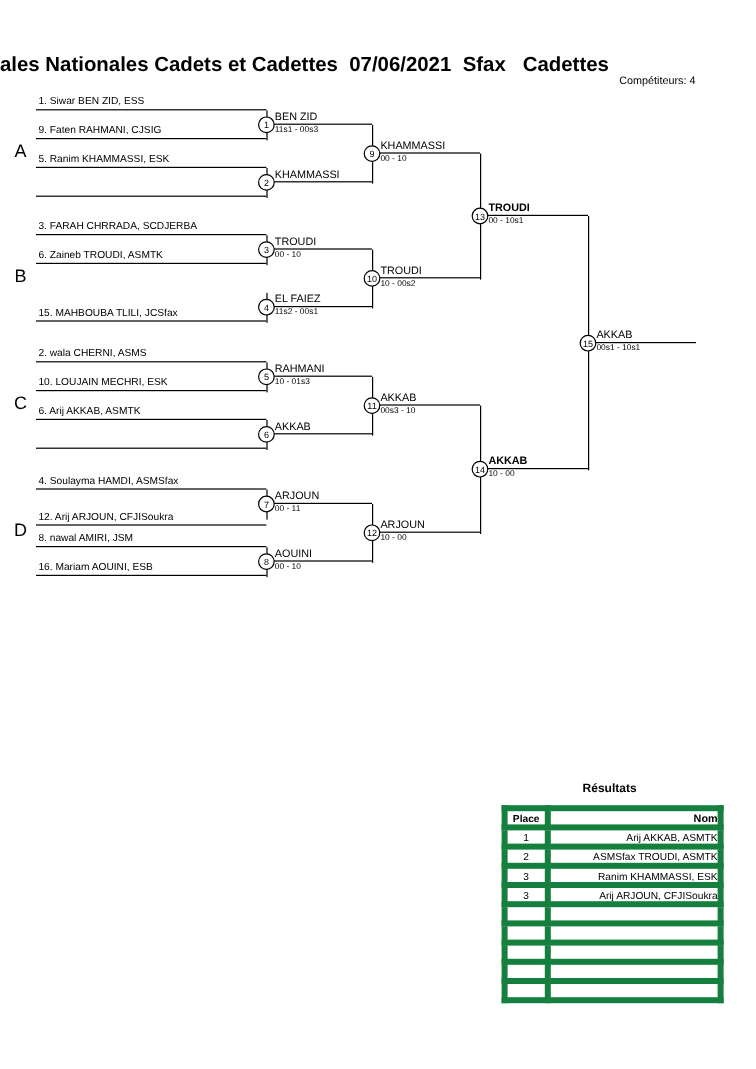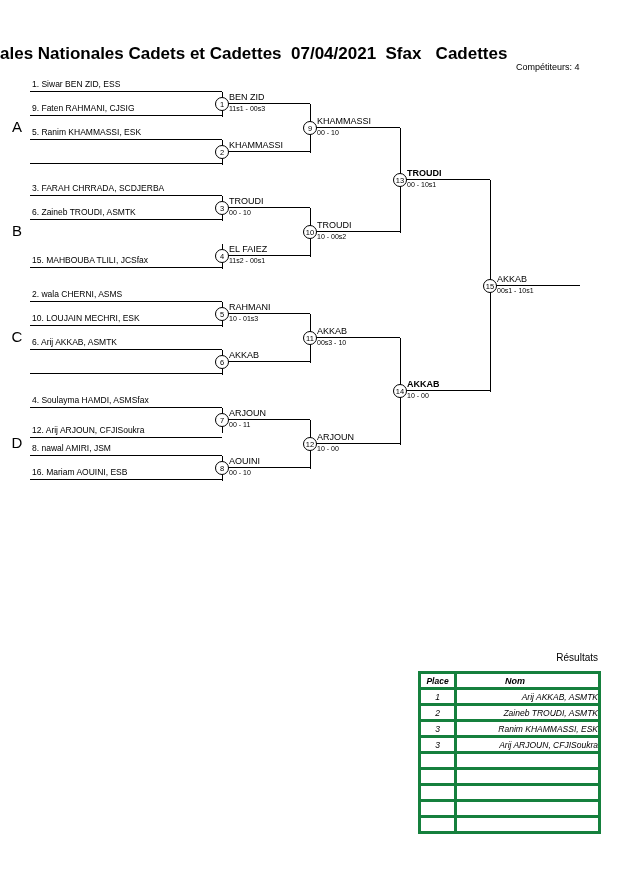--- a/index.html
+++ b/index.html
@@ -17,33 +17,33 @@
 
   .vline { position:absolute; width:1px; background:#000; }
 
   .winner { position:absolute; }
   .wname { height:13px; border-bottom:1px solid #000; font-size:9px; display:flex; align-items:flex-end; padding-left:7px; padding-bottom:1px; white-space:nowrap; }
   .wname.bold { font-weight:bold; }
   .wscore { font-size:7px; padding-left:7px; padding-top:1px; white-space:nowrap; }
 
   .circle { position:absolute; width:14px; height:14px; border:1px solid #000; border-radius:50%; background:#fff; font-size:7.5px; display:flex; align-items:center; justify-content:center; z-index:2; }
 
-  .results-title { position:absolute; left:418px; top:652px; width:180px; text-align:right; font-size:10px; font-weight:normal; }
+  .results-title { position:absolute; left:418px; top:652px; width:180px; text-align:center; font-size:10px; font-weight:bold; }
   .results-table { position:absolute; left:418px; top:671px; border-collapse:collapse; background:#fff; }
-  .results-table th, .results-table td { border:3px solid #15803d; font-size:8.5px; height:16px; padding:0;font-style:italic; }
+  .results-table th, .results-table td { border:5px solid #15803d; font-size:8.5px; height:16px; padding:0; }
   .col-place { width:36px; text-align:center; }
   td.col-nom { width:144px; text-align:right; padding-left:4px; }
-  th.col-nom { width:144px; text-align:left; font-size:9px;padding-left:48px; }
+  th.col-nom { width:144px; text-align:right; font-size:9px;padding-left:48px; }
 </style>
 </head>
 <body>
 
 <div class="page">
 
-  <div class="title">ales Nationales Cadets et Cadettes  07/04/2021  Sfax   Cadettes</div>
+  <div class="title">ales Nationales Cadets et Cadettes  07/06/2021  Sfax   Cadettes</div>
   <div class="competitors">Compétiteurs: 4</div>
 
   <div class="group-label" style="top:118px">A</div>
   <div class="group-label" style="top:222px">B</div>
   <div class="group-label" style="top:328px">C</div>
   <div class="group-label" style="top:434px">D</div>
 
   <div class="entry" style="top:78px">
       <span>1. Siwar BEN ZID, ESS</span>
     </div>
@@ -192,21 +192,21 @@
         <tr>
       <th class="col-place">Place</th>
       <th class="col-nom">Nom</th>
     </tr>
     <tr>
       <td class="col-place">1</td>
       <td class="col-nom">Arij AKKAB, ASMTK</td>
     </tr>
     <tr>
       <td class="col-place">2</td>
-      <td class="col-nom">Zaineb TROUDI, ASMTK</td>
+      <td class="col-nom">ASMSfax TROUDI, ASMTK</td>
     </tr>
     <tr>
       <td class="col-place">3</td>
       <td class="col-nom">Ranim KHAMMASSI, ESK</td>
     </tr>
     <tr>
       <td class="col-place">3</td>
       <td class="col-nom">Arij ARJOUN, CFJISoukra</td>
     </tr>
     <tr>

